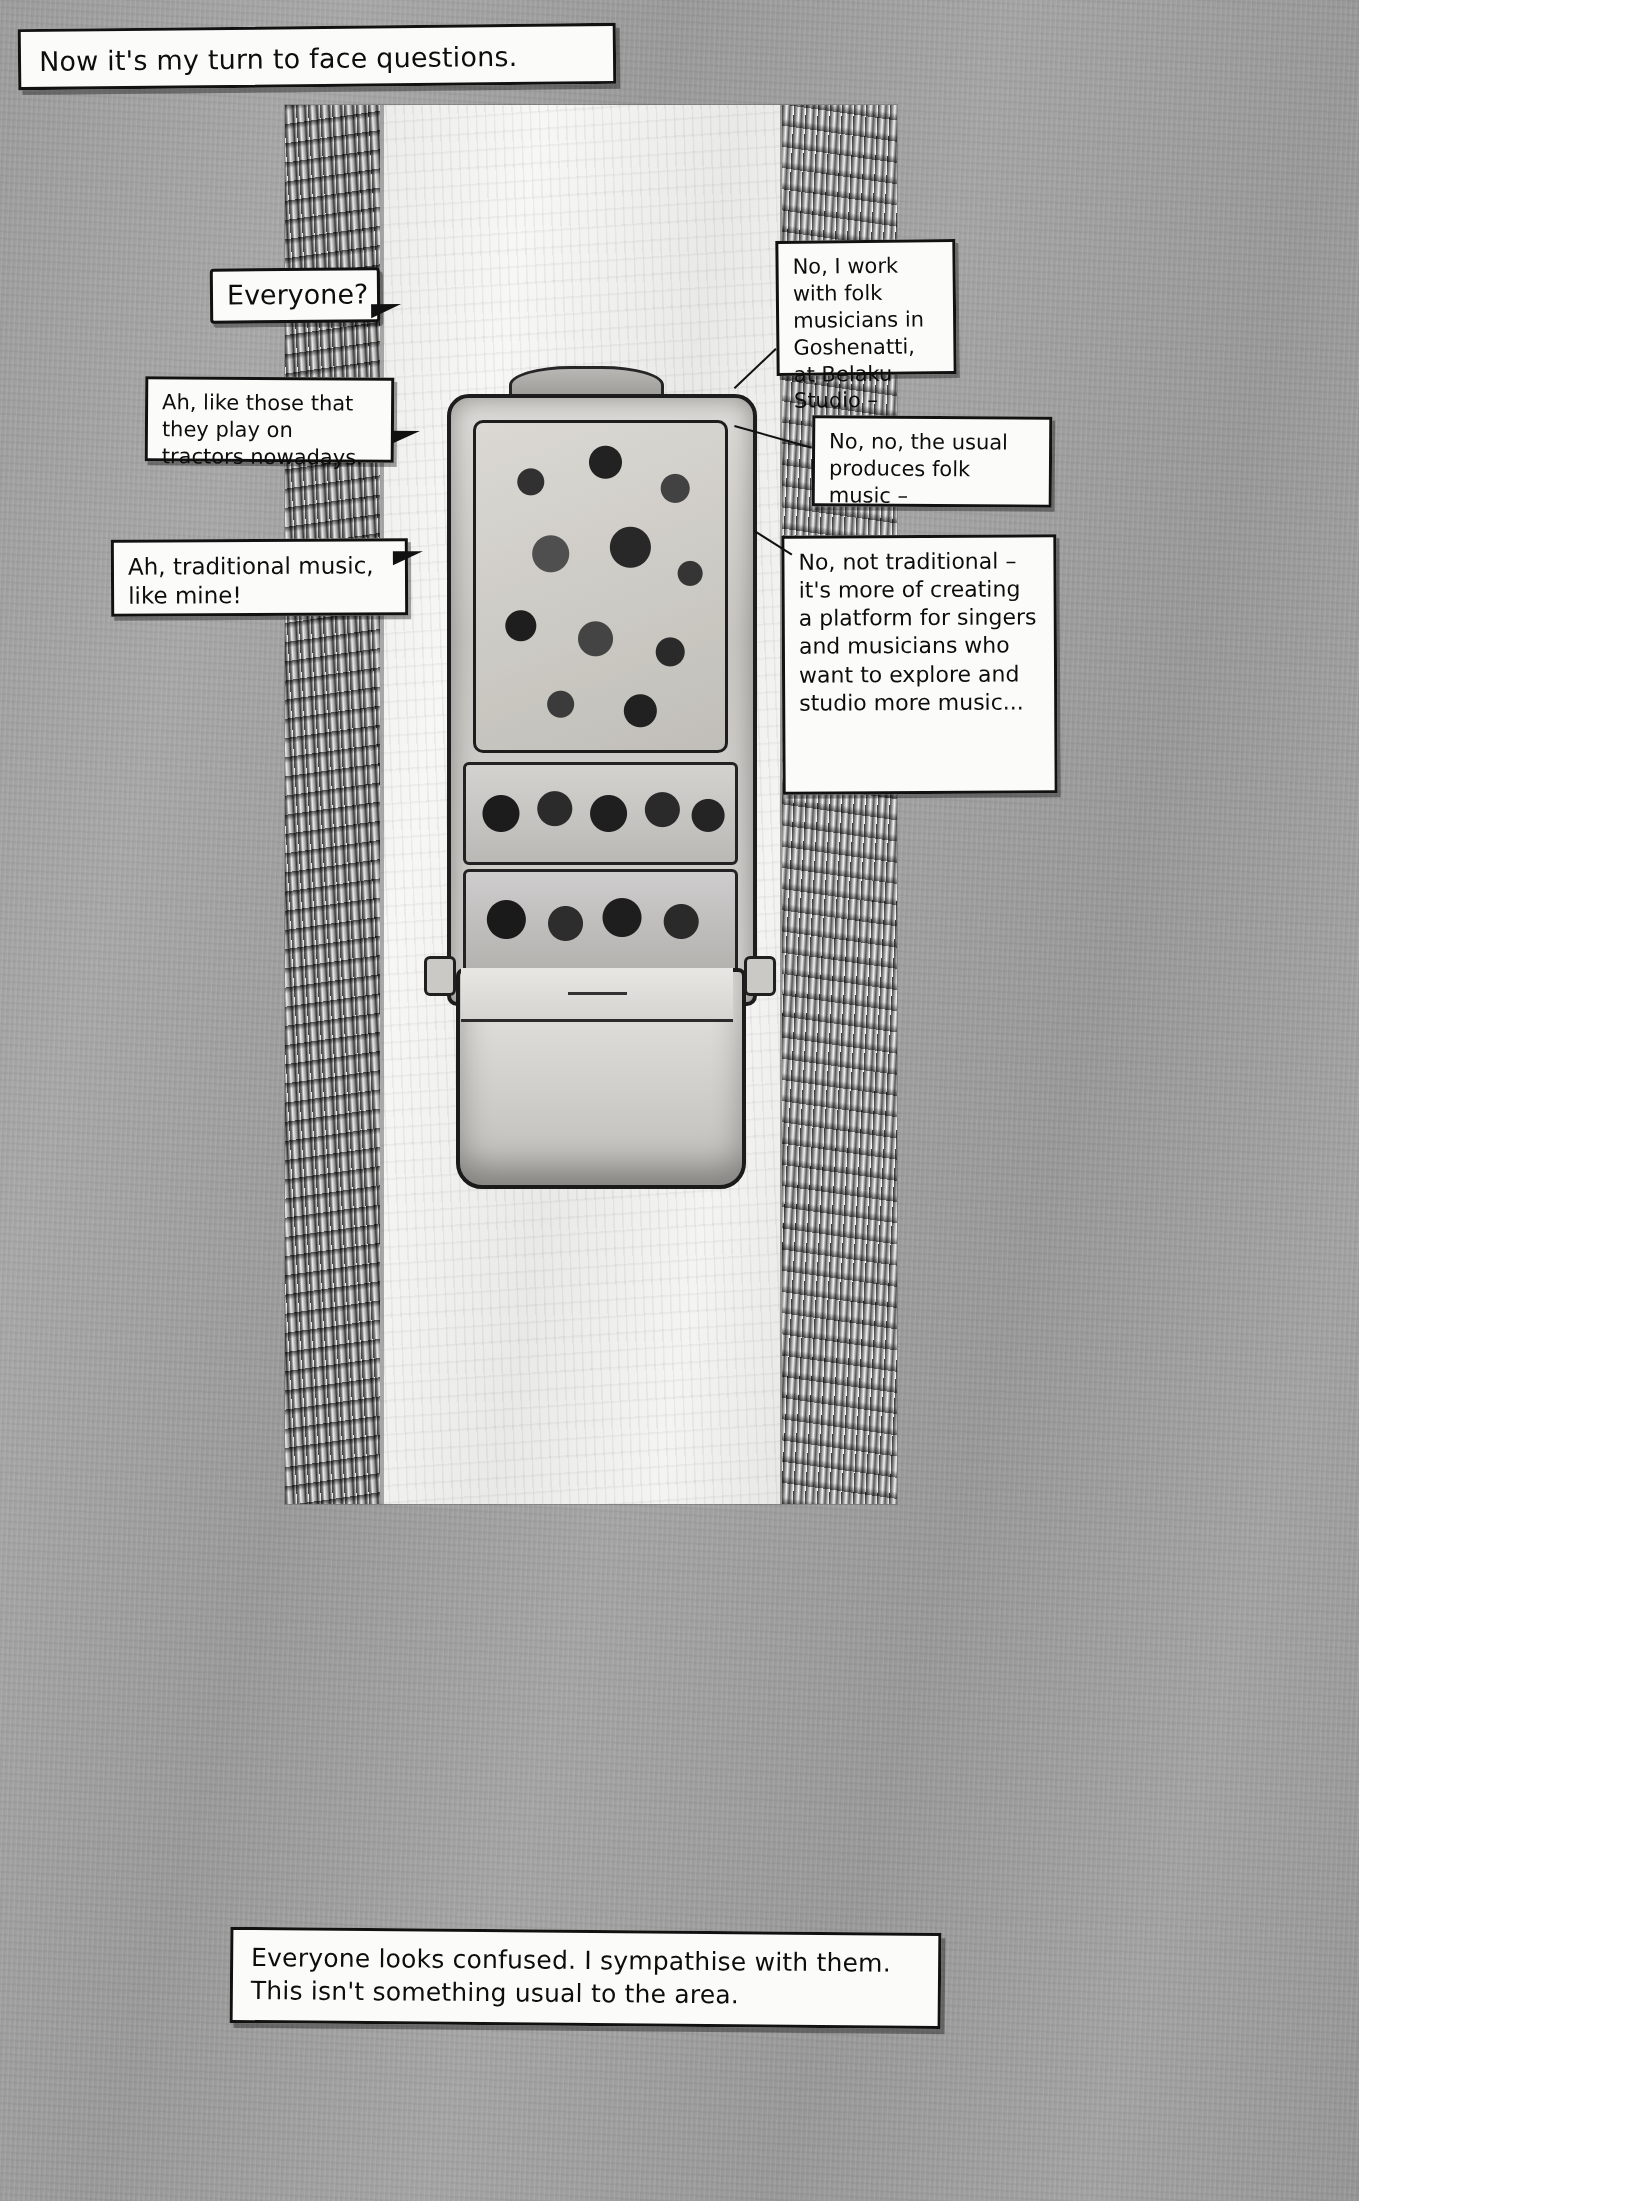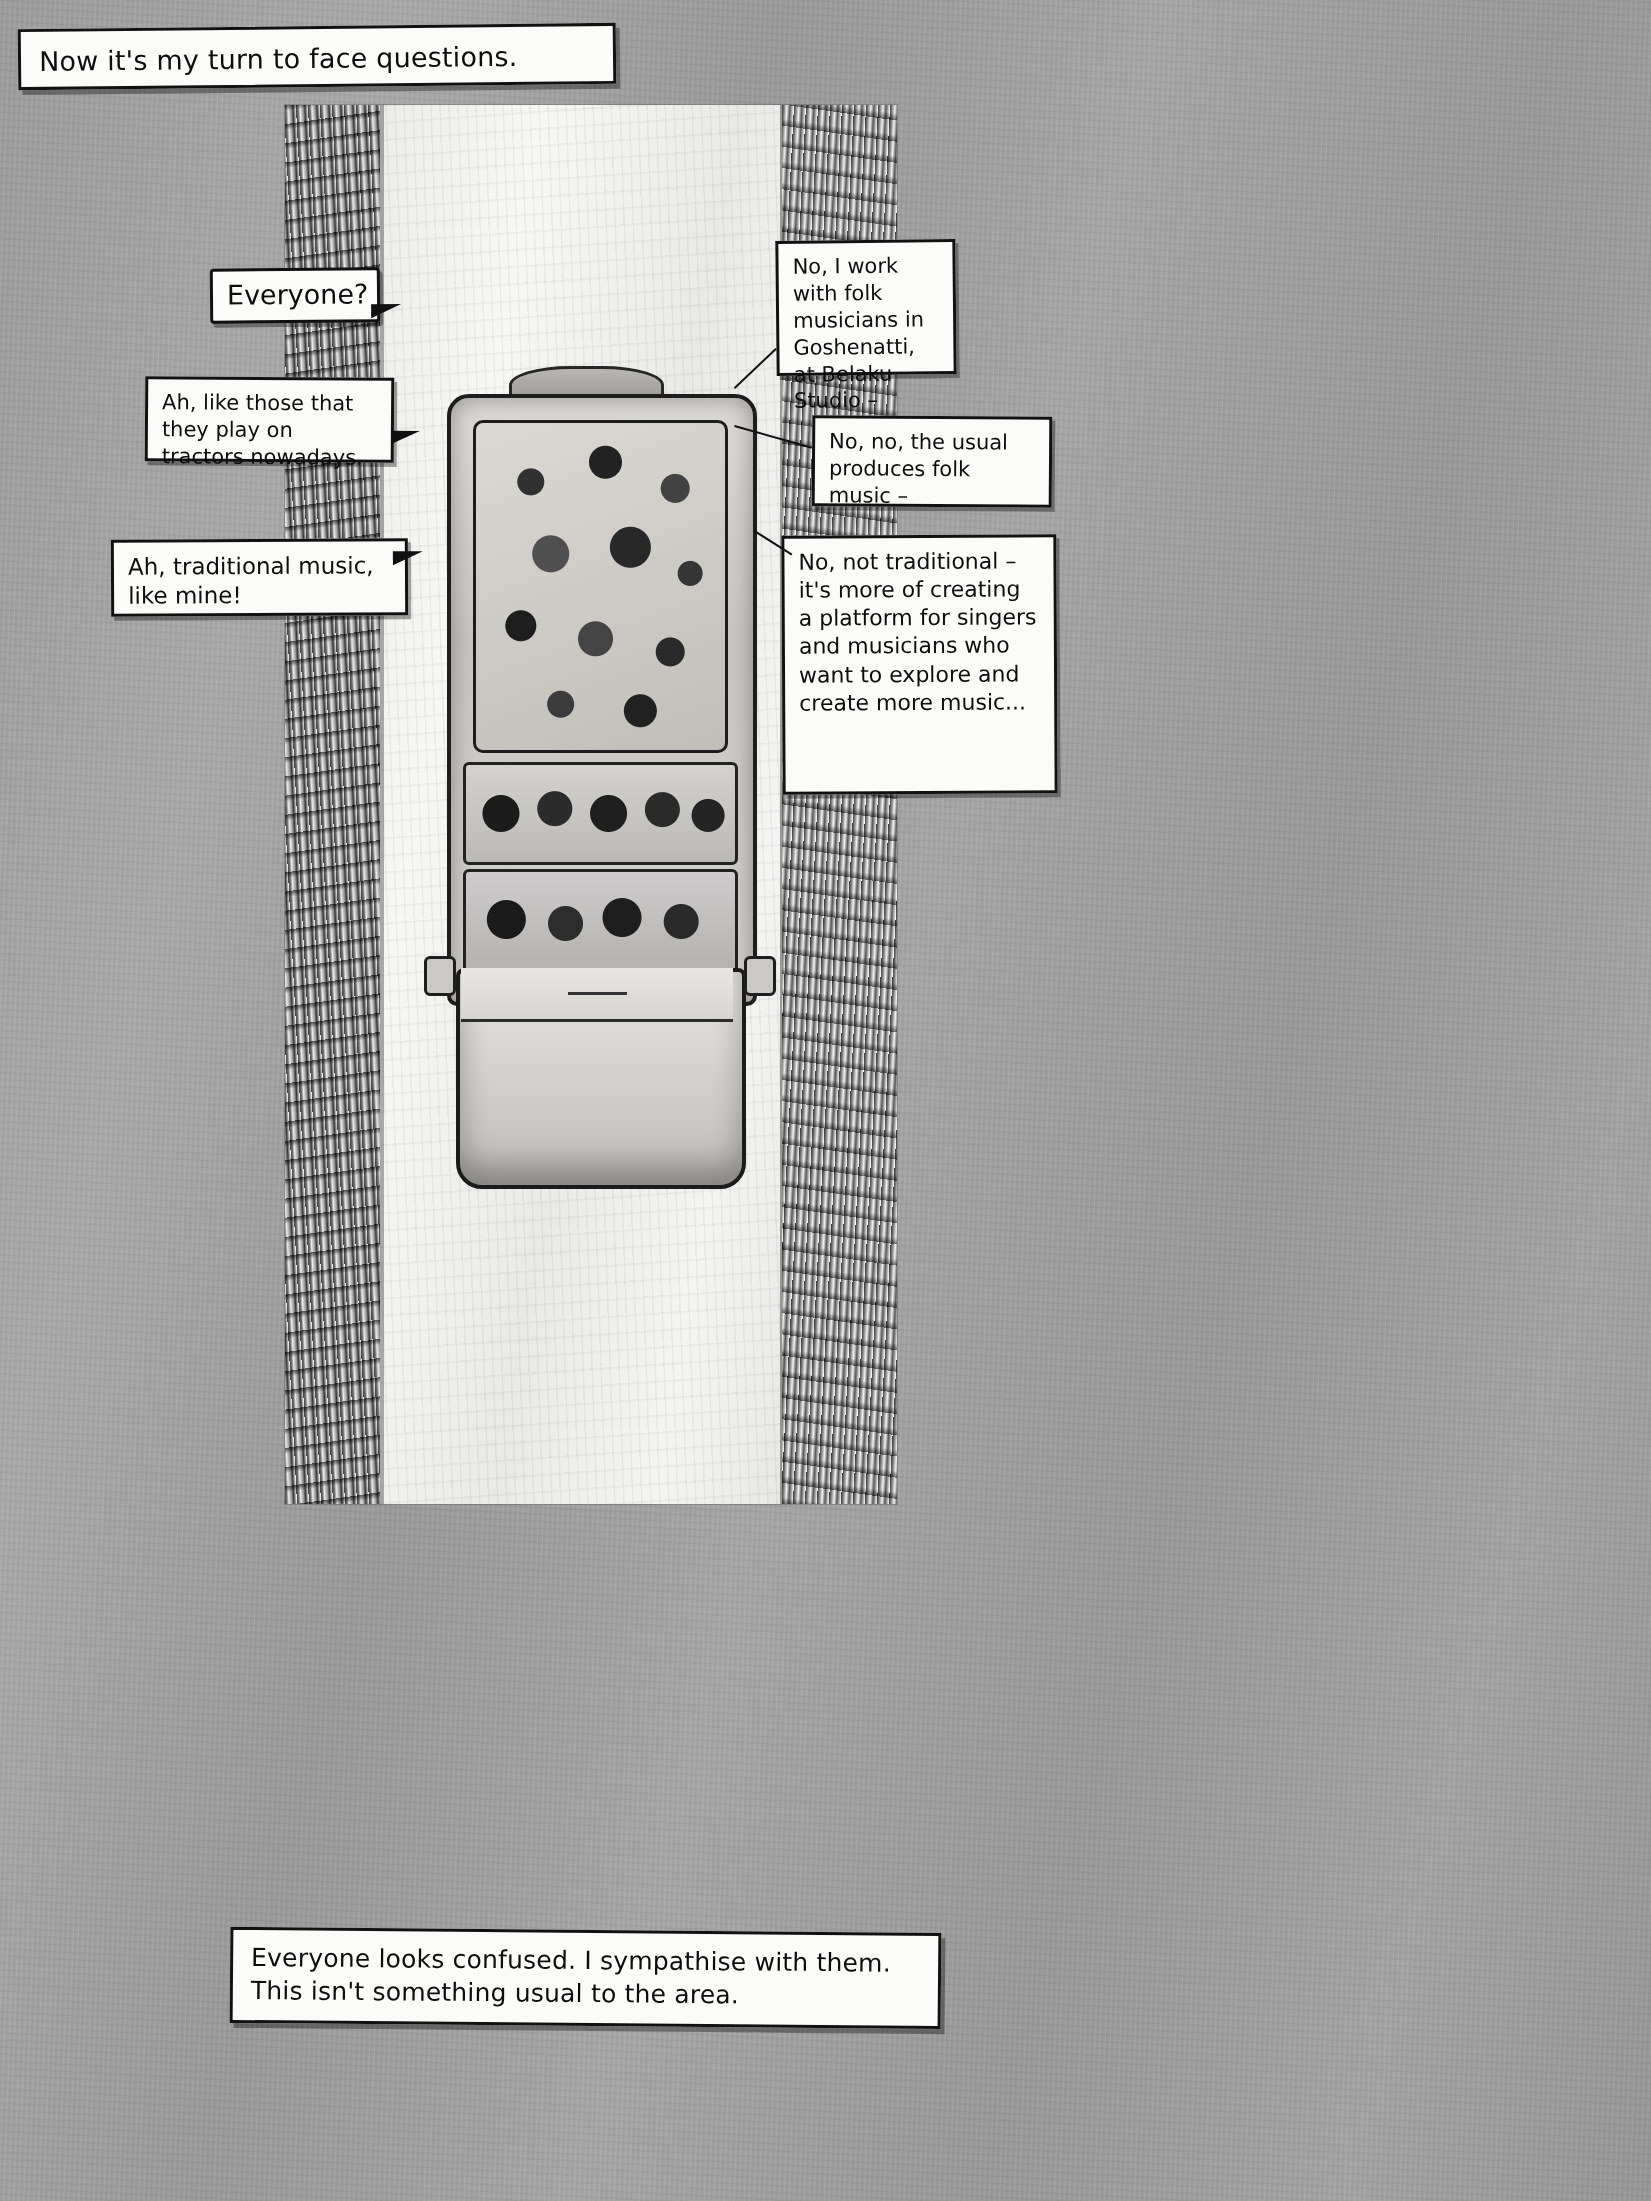--- a/index.html
+++ b/index.html
@@ -5,21 +5,21 @@
   html, body {
     margin: 0;
     padding: 0;
     background: #ffffff;
   }
   body {
     font-family: "DejaVu Sans", sans-serif;
   }
   #page {
     position: relative;
-    width: 1651px;
+    width: 1359px;
     height: 2202px;
     overflow: hidden;
     background: linear-gradient(105deg, #9d9d9d 0%, #a8a8a8 18%, #9a9a9a 35%, #a5a5a5 52%, #999999 70%, #a3a3a3 86%, #969696 100%);
   }
   
   #grain {
     position: absolute;
     inset: 0;
     background-image:
       repeating-linear-gradient(92deg, rgba(255,255,255,0.05) 0px, rgba(255,255,255,0.05) 1px, rgba(0,0,0,0.035) 2px, rgba(0,0,0,0.0) 5px),
@@ -381,21 +381,21 @@
   <div class="bubble" id="b-studio">
     <span>No, no, the usual produces folk music –</span>
   </div>
 
   <div class="bubble" id="b-traditional">
     <span>Ah, traditional music, like mine!</span>
     <span class="tail"></span>
   </div>
 
   <div class="bubble" id="b-nottrad">
-    <span>No, not traditional – it's more of creating a platform for singers and musicians who want to explore and create more music...</span>
+    <span>No, not traditional – it's more of creating a platform for singers and musicians who want to explore and studio more music...</span>
   </div>
 
   <svg width="1651" height="2202" style="position:absolute;left:0;top:0;pointer-events:none;" viewBox="0 0 1668 2224">
     <path d="M784 352 L742 392" stroke="#111" stroke-width="2" fill="none"></path>
     <path d="M820 452 L742 430" stroke="#111" stroke-width="2" fill="none"></path>
     <path d="M800 560 L762 536" stroke="#111" stroke-width="2" fill="none"></path>
   </svg>
 
   <div class="caption" id="cap-bottom">
     <span>Everyone looks confused. I sympathise with them. This isn't something usual to the area.</span>

